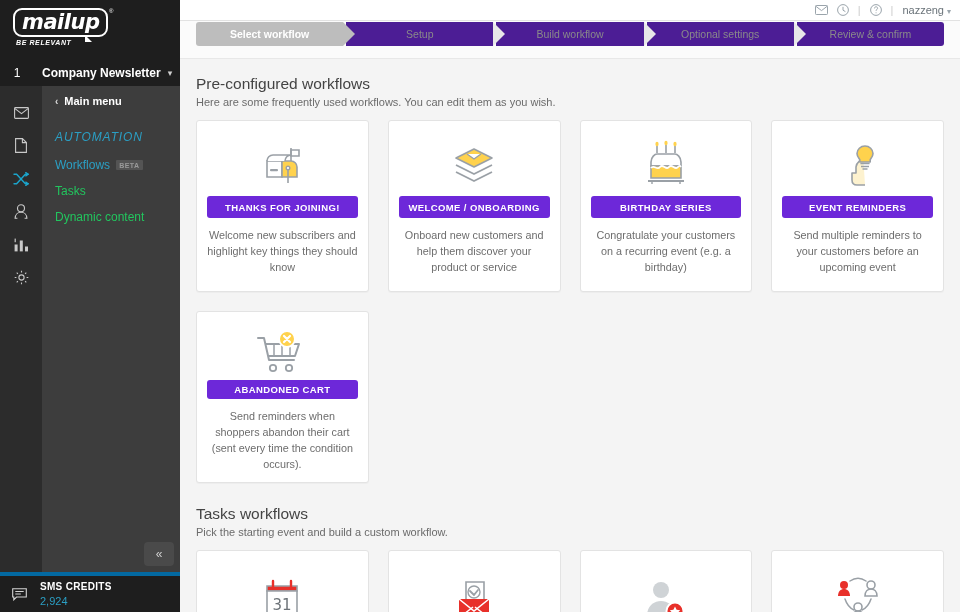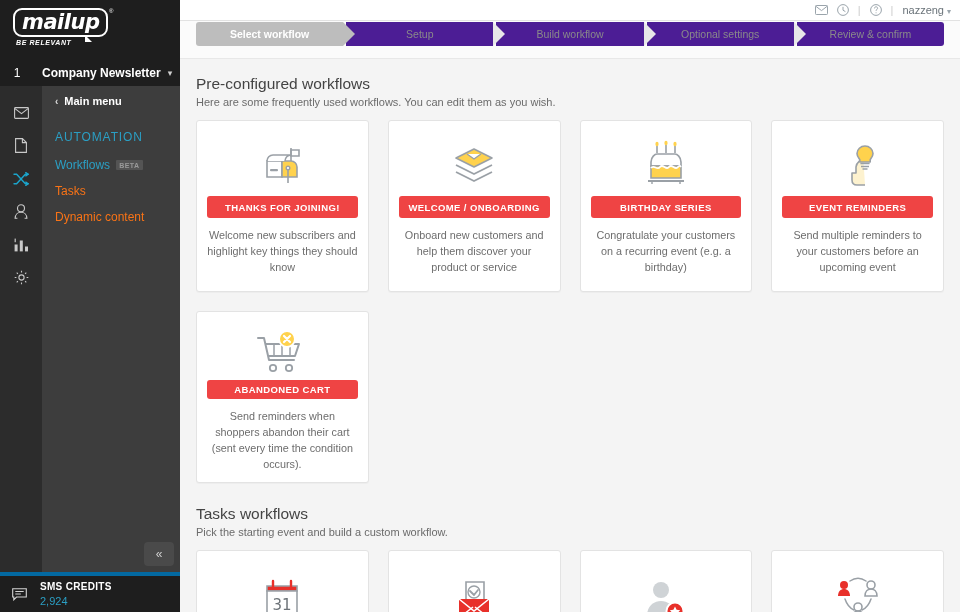--- a/index.html
+++ b/index.html
@@ -83,24 +83,24 @@
 
   .menu-col { flex: 1; background: #3d3d3d; position: relative; }
   .main-menu-link {
     display: flex; align-items: center;
     height: 30px; padding-left: 13px;
     color: #ffffff; font-size: 11px; font-weight: bold;
   }
   .main-menu-link .chev { margin-right: 6px; font-size: 10px; color: #ddd; }
   .section-title {
     color: #2b9fc4; font-size: 12px; letter-spacing: 0.9px;
-    padding: 14px 0 8px 13px; font-weight: normal;
+    padding: 14px 0 8px 13px; font-weight: normal; font-style: italic;
   }
   .menu-item {
-    padding: 6px 0 6px 13px; font-size: 12px; color: #f97316;
+    padding: 6px 0 6px 13px; font-size: 12px; color: #22c55e;
     display: flex; align-items: center;
   }
   .menu-item.sel { color: #2b9fc4; }
   .beta-badge {
     display: inline-block; margin-left: 6px;
     background: #545454; color: #9a9a9a;
     font-size: 7px; font-weight: bold; letter-spacing: 0.5px;
     padding: 1px 3px 0 3px; border-radius: 1px;
     line-height: 9px;
   }
@@ -171,21 +171,21 @@
     gap: 19px; margin-top: 12px;
   }
   .card {
     background: #fff; border: 1px solid #e3e3e3; border-radius: 3px;
     height: 172px; display: flex; flex-direction: column;
     align-items: center; padding: 13px 10px 10px 10px;
     box-shadow: 0 1px 1px rgba(0,0,0,0.03);
   }
   .card-icon { height: 62px; display: flex; align-items: center; justify-content: center; }
   .card-btn {
-    width: 100%; background: #ef4444; color: #fff;
+    width: 100%; background: #6d28d9; color: #fff;
     font-size: 9.5px; font-weight: bold; letter-spacing: 0.4px;
     height: 22px; border-radius: 3px; border: 0;
     display: flex; align-items: center; justify-content: center;
     margin-bottom: 9px;
   }
   .card-desc {
     font-size: 10.8px; color: #6d6d6d; text-align: center; line-height: 16px;
   }
   .grid-small { margin-top: 12px; }
   .card-small {

